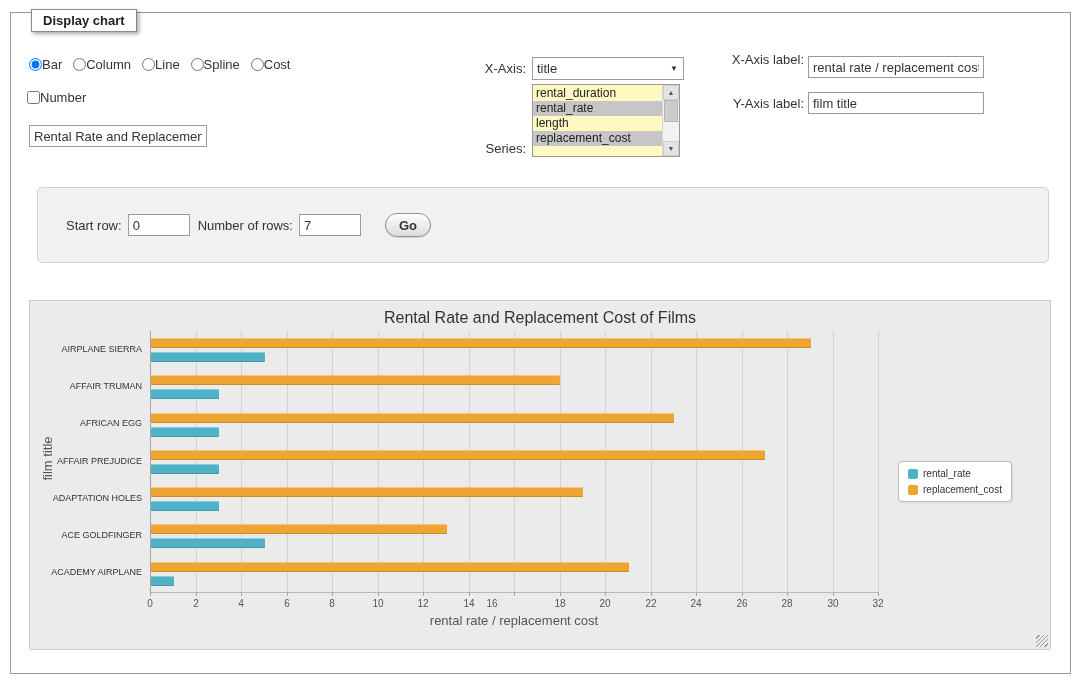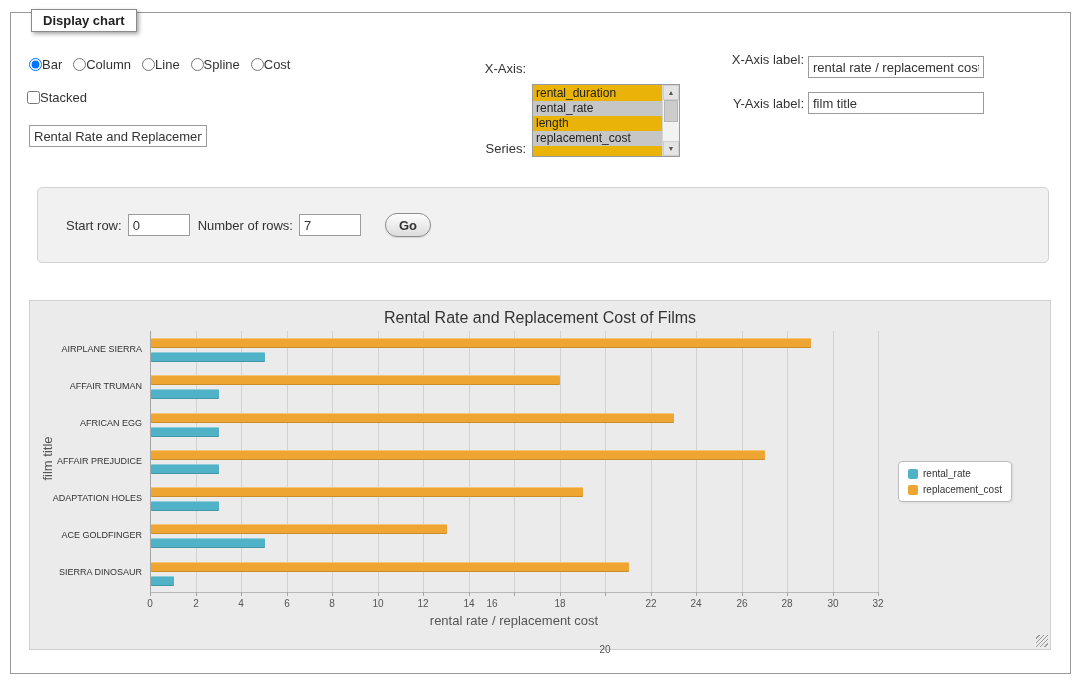--- a/index.html
+++ b/index.html
@@ -12,21 +12,21 @@
   .stacked-row{position:absolute;left:16px;top:77px}
   .text-input{height:22px;border:1px solid #9b9b9b;background:#fff;font:13px "Liberation Sans",sans-serif;color:#333;padding:0 4px}
   .title-input{position:absolute;left:18px;top:112px;width:178px}
   .form-label{position:absolute;font-size:13px;color:#333}
   .xaxis-label{left:430px;top:48px;width:85px;text-align:right}
   .series-label{left:430px;top:128px;width:85px;text-align:right}
   .xlabel-label{left:705px;top:39px;width:88px;text-align:right}
   .ylabel-label{left:705px;top:83px;width:88px;text-align:right}
   .select{position:absolute;left:521px;top:44px;width:152px;height:23px;background:#fff;border:1px solid #9b9b9b;font-size:13px;display:flex;align-items:center;padding:0 4px;cursor:default}
   .select-arrow{position:absolute;right:5px;font-size:8px;color:#333}
-  .multiselect{position:absolute;left:521px;top:71px;width:148px;height:73px;background:#eab308;border:1px solid #9b9b9b;display:flex}
+  .multiselect{position:absolute;left:521px;top:71px;width:148px;height:73px;background:#fef9c3;border:1px solid #9b9b9b;display:flex}
   .ms-options{flex:1;overflow:hidden;padding-top:1px}
   .ms-option{height:15px;line-height:15px;font-size:12px;color:#222;padding-left:3px;white-space:nowrap;cursor:default}
   .ms-option.selected{background:#c6c6c6}
   .ms-scrollbar{width:17px;background:#f2f2f2;border-left:1px solid #d5d5d5;position:relative}
   .ms-scroll-btn{position:absolute;left:0;top:0;width:16px;height:15px;background:#e4e4e4;border:1px solid #cfcfcf;display:flex;align-items:center;justify-content:center;cursor:pointer}
   .ms-scroll-btn.down{top:auto;bottom:0}
   .arrow-glyph{font-size:7px;color:#555;line-height:1}
   .ms-thumb{position:absolute;left:1px;top:15px;width:14px;height:22px;background:#cccccc;border:1px solid #b5b5b5}
   .xlabel-input{position:absolute;left:797px;top:43px;width:176px}
   .ylabel-input{position:absolute;left:797px;top:79px;width:176px}
@@ -75,26 +75,30 @@
       <span>Spline</span>
     </label>
     <label class="opt">
       <input type="radio" name="charttype" style="">
       <span>Cost</span>
     </label>
   </div>
 
   <label class="opt stacked-row">
     <input type="checkbox" style="">
-    <span>Stacked</span>
+    <span>Number</span>
   </label>
 
   <input class="text-input title-input" value="Rental Rate and Replacement Cost of Films" style="">
 
   <span class="form-label xaxis-label">X-Axis:</span>
+  <div class="select">
+    <span>title</span>
+    <span class="select-arrow">▼</span>
+  </div>
 
   <span class="form-label series-label">Series:</span>
   <div class="multiselect">
     <div class="ms-options" id="series-options">
         <div class="ms-option">rental_duration</div>
         <div class="ms-option selected">rental_rate</div>
         <div class="ms-option">length</div>
         <div class="ms-option selected">replacement_cost</div>
       </div>
     <div class="ms-scrollbar">
@@ -190,28 +194,28 @@
   <div class="ticklabel" style="left: 105px;">0</div>
       <div class="ticklabel" style="left: 151px;">2</div>
       <div class="ticklabel" style="left: 196px;">4</div>
       <div class="ticklabel" style="left: 242px;">6</div>
       <div class="ticklabel" style="left: 287px;">8</div>
       <div class="ticklabel" style="left: 333px;">10</div>
       <div class="ticklabel" style="left: 378px;">12</div>
       <div class="ticklabel" style="left: 424px;">14</div>
       <div class="ticklabel" style="left: 447px;">16</div>
       <div class="ticklabel" style="left: 515px;">18</div>
-      <div class="ticklabel" style="left: 560px; margin-top: 46px;">20</div>
+      <div class="ticklabel" style="left: 560px;">20</div>
       <div class="ticklabel" style="left: 606px;">22</div>
       <div class="ticklabel" style="left: 651px;">24</div>
       <div class="ticklabel" style="left: 697px;">26</div>
       <div class="ticklabel" style="left: 742px;">28</div>
       <div class="ticklabel" style="left: 788px;">30</div>
       <div class="ticklabel" style="left: 833px;">32</div>
       <div class="catlabel" style="top: 42.6429px;">AIRPLANE SIERRA</div>
       <div class="catlabel" style="top: 79.9286px;">AFFAIR TRUMAN</div>
       <div class="catlabel" style="top: 117.214px;">AFRICAN EGG</div>
       <div class="catlabel" style="top: 154.5px;">AFFAIR PREJUDICE</div>
       <div class="catlabel" style="top: 191.786px;">ADAPTATION HOLES</div>
       <div class="catlabel" style="top: 229.071px;">ACE GOLDFINGER</div>
-      <div class="catlabel" style="top: 266.357px;">SIERRA DINOSAUR</div>
+      <div class="catlabel" style="top: 266.357px;">ACADEMY AIRPLANE</div>
     </div>
 </div>
 
 </body></html>

